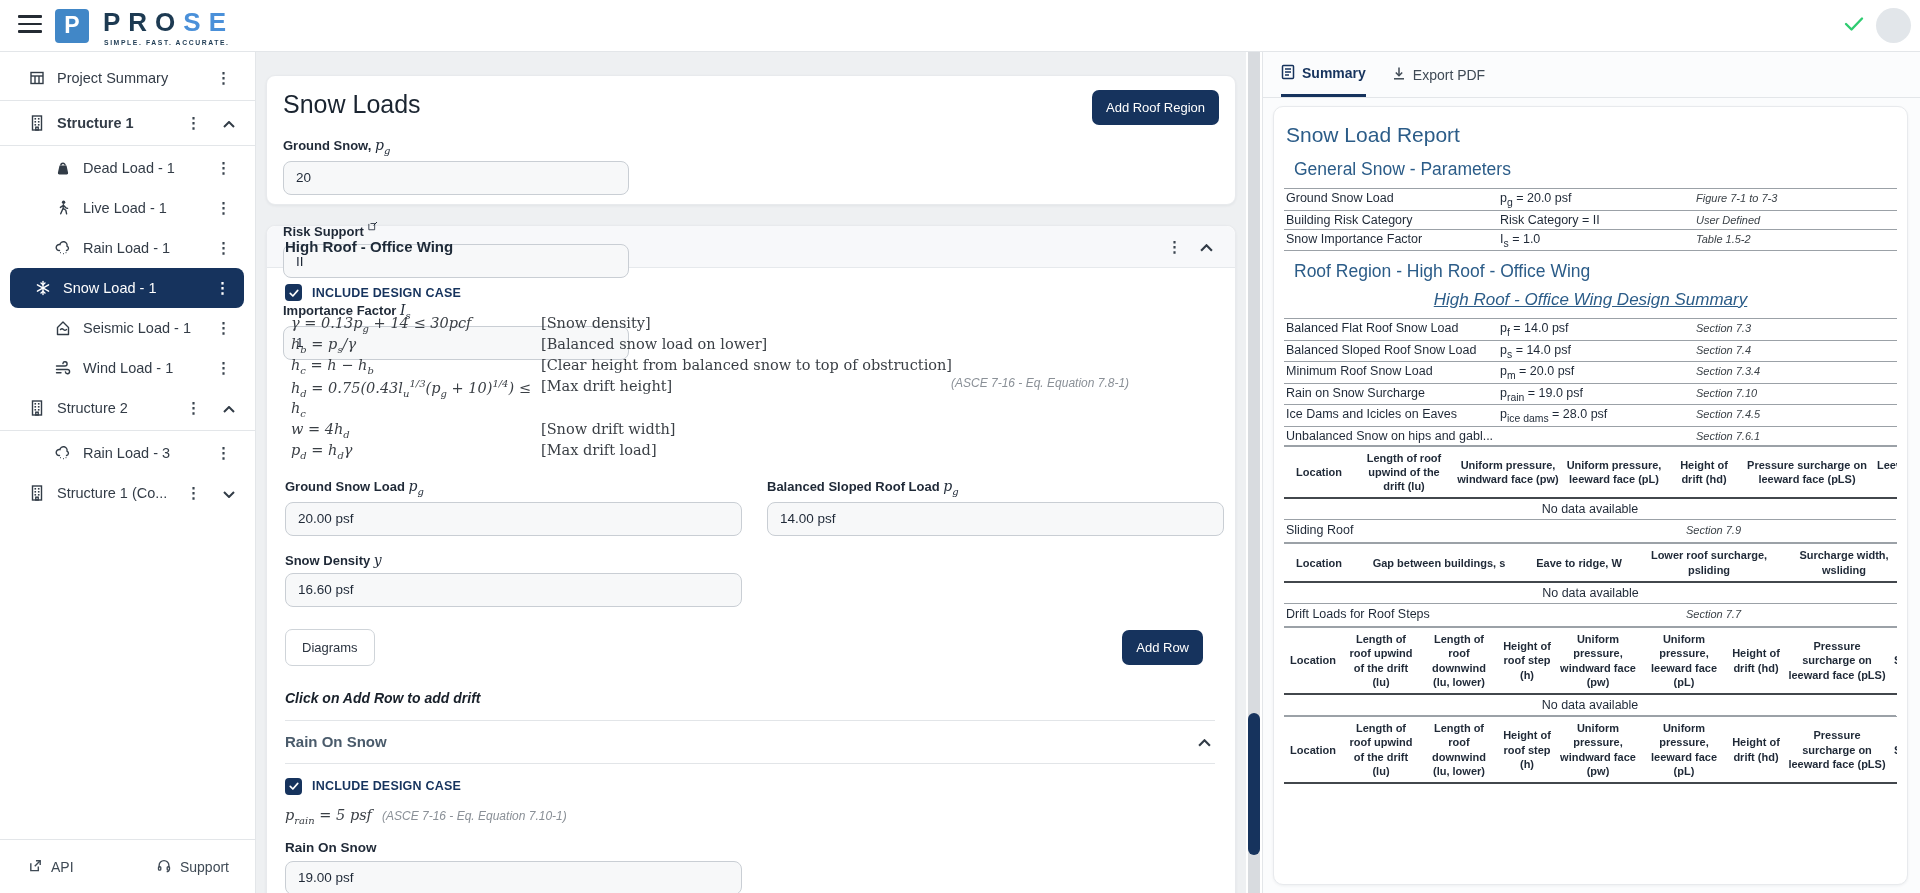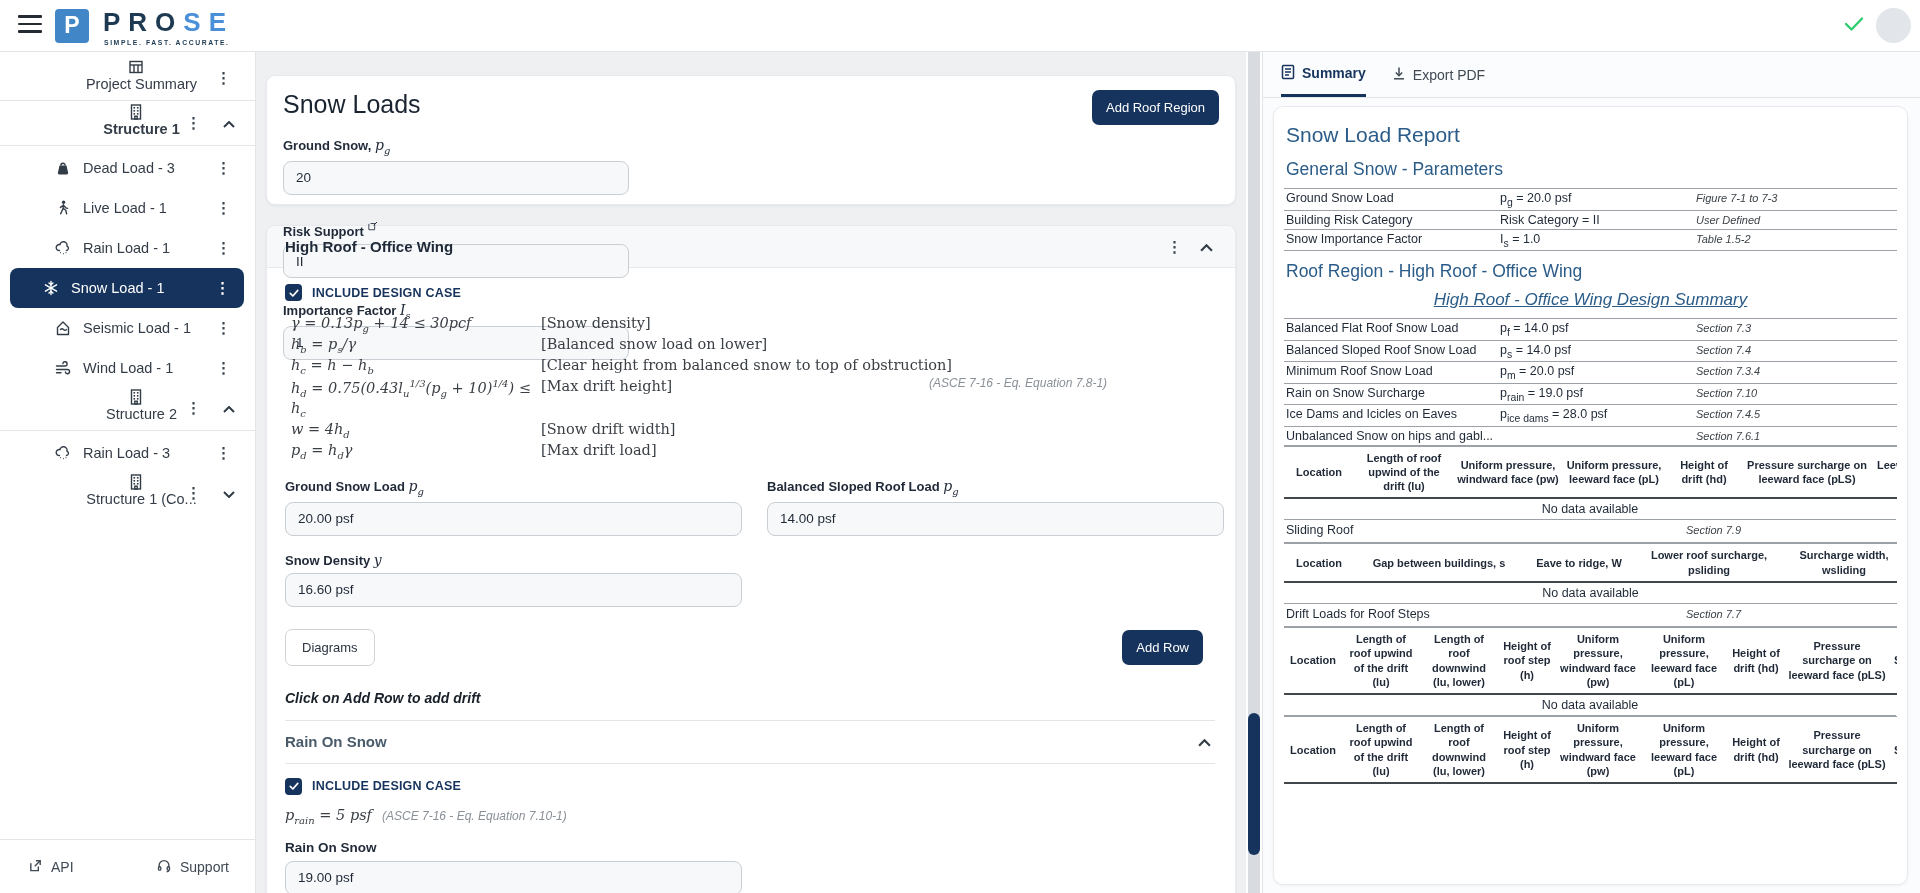--- a/index.html
+++ b/index.html
@@ -20,33 +20,33 @@
   .save-check { position:absolute; left:1843px; top:15px; }
   .avatar { position:absolute; left:1876px; top:8px; width:35px; height:35px; border-radius:50%;
     background:#e2e6ea; }
 
   
   .sidebar { position:absolute; left:0; top:52px; width:256px; bottom:0; background:#fff;
     border-right:1px solid #e3e6e9; }
   .s-list { padding-top:6px; }
   .s-item { position:relative; height:40px; display:flex; align-items:center; cursor:pointer;
     font-size:14.5px; color:#333c47; }
-  .s-item.top { padding-left:28px;flex-direction:column; }
+  .s-item.top { padding-left:28px; }
   .s-item.child { padding-left:54px; }
   .s-item.bold { font-weight:bold; }
   .s-icon { width:18px; height:18px; margin-right:11px; flex:0 0 18px; display:inline-flex; }
   .s-icon svg { stroke:#323c47; fill:none; stroke-width:1.4; }
   .s-icon .fl { fill:#323c47; stroke:none; }
   .kebab { position:absolute; right:24px; top:50%; transform:translateY(-50%); font-size:15px;
     font-weight:bold; color:#3a444f; cursor:pointer; }
   .kebab.shift { right:54px; }
   .chev { position:absolute; right:20px; top:50%; transform:translateY(-50%); cursor:pointer; }
   .chev svg { stroke:#323c47; fill:none; stroke-width:2; }
   .s-item.selected { background:#16335d; color:#fff; border-radius:8px; margin:0 11px 0 10px;
-    padding-left:32px; }
+    padding-left:24px; }
   .s-item.selected .s-icon svg { stroke:#fff; }
   .s-item.selected .kebab { color:#fff; right:14px; }
   .s-div { height:1px; background:#e3e6e9; margin:2px 0; }
   .s-footer { position:absolute; left:0; right:0; bottom:0; height:54px; border-top:1px solid #e3e6e9;
     display:flex; align-items:center; justify-content:space-between; padding:0 26px 0 28px;
     color:#3f4a55; font-size:14px; }
   .s-footer .fitem { display:flex; align-items:center; gap:8px; cursor:pointer; }
   .s-footer svg { stroke:#3f4a55; fill:none; stroke-width:1.5; }
 
   
@@ -76,21 +76,21 @@
   .roof-body { padding:16px 20px 0 18px; }
   .chk-row { display:flex; align-items:center; gap:10px; }
   .chk { width:17px; height:17px; background:#16335d; border-radius:4px; display:inline-flex;
     align-items:center; justify-content:center; cursor:pointer; }
   .chk-label { font-size:12.5px; font-weight:bold; color:#16335d; letter-spacing:.2px; }
   .eqs { position:relative; margin:13px 0 0 6px; font-family:"DejaVu Serif", serif;
     font-size:14.5px; color:#3a3f45; line-height:1.3; }
   .eq-line { display:flex; }
   .eq-f { flex:0 0 250px; font-style:italic; }
   .eq-f sub,.eq-d sub { font-size:10px; } .eq-f sup { font-size:10px; }
-  .eq-ref { position:absolute; left:638px; top:62px; font-family:"Liberation Sans", sans-serif;
+  .eq-ref { position:absolute; left:660px; top:62px; font-family:"Liberation Sans", sans-serif;
     font-style:italic; font-size:12px; color:#8a9097; }
   .grid2 { display:flex; gap:25px; margin-top:16px; }
   .mt16 { margin-top:16px; }
   .btns-row { display:flex; justify-content:space-between; align-items:center; margin-top:22px;
     padding-right:12px; }
   .btn-ghost { background:#fff; border:1px solid #cfd4d9; border-radius:7px; color:#2b3440;
     font-size:13px; font-family:inherit; padding:10px 16px; cursor:pointer; }
   .hint { margin-top:24px; font-style:italic; font-weight:600; font-size:14px; color:#18202a; }
   .sect-head { margin-top:14px; border-top:1px solid #e2e5e8; padding:12px 4px 12px 0;
     display:flex; justify-content:space-between; align-items:center; }
@@ -115,21 +115,21 @@
     gap:26px; padding-left:18px; background:#fbfcfd; }
   .tab { display:flex; align-items:center; gap:7px; font-size:14px; cursor:pointer; }
   .tab.active { color:#16335d; font-weight:bold; border-bottom:3px solid #16335d; }
   .tab.idle { color:#3f4a55; }
   .tab svg { stroke:#16335d; fill:none; stroke-width:1.5; }
   .tab.idle svg { stroke:#3f4a55; }
   .report-card { position:absolute; left:10px; right:12px; top:54px; bottom:8px; background:#fff;
     border:1px solid #e8eaed; border-radius:10px; box-shadow:0 1px 3px rgba(20,30,50,.06);
     padding:12px 10px; overflow:hidden; }
   .r-h1 { font-size:21px; color:#2b5c88; font-weight:500; margin:4px 0 12px 2px; }
-  .r-h2 { font-size:17.5px; color:#2b5c88; font-weight:500; margin:10px 0 8px 2px; }
+  .r-h2 { font-size:17.5px; color:#2b5c88; font-weight:500; margin:10px 0 8px 10px; }
   .p-row { display:grid; grid-template-columns:214px 196px 1fr; align-items:baseline;
     border-top:1px solid #9ba1a7; padding:2px 0 2px 2px; font-size:12.5px; }
   .p-rows .p-row:last-child { border-bottom:1px solid #9ba1a7; }
   .p-ref { font-style:italic; font-size:11px; color:#3b4248; }
   .r-link { text-align:center; font-size:17px; color:#2b5c88; text-decoration:underline;
     margin:6px 0 8px; cursor:pointer;font-style:italic; }
   .wtbl-wrap { overflow:hidden; }
   table.wtbl { border-collapse:collapse; table-layout:fixed; }
   table.wtbl th { font-size:11px; font-weight:bold; text-align:center; vertical-align:middle;
     line-height:1.3; padding:4px 3px; border-top:1px solid #9ba1a7; border-bottom:2px solid #42474c; }
@@ -194,21 +194,21 @@
           </svg></span>
     </div>
     <div class="s-div"></div>
     <div class="s-item child">
       <span class="s-icon">
           <svg width="18" height="18" viewBox="0 0 18 18">
             <path d="M6.8 6.5a2.2 2.2 0 0 1 4.4 0"></path>
             <path class="fl" d="M5.5 6.5h7l1.6 7.2a1.5 1.5 0 0 1-1.5 1.8H5.4a1.5 1.5 0 0 1-1.5-1.8z"></path>
           </svg>
         </span>
-      <span>Dead Load - 3</span>
+      <span>Dead Load - 1</span>
       <span class="kebab">⋮</span>
     </div>
     <div class="s-item child">
       <span class="s-icon">
           <svg width="18" height="18" viewBox="0 0 18 18">
             <circle class="fl" cx="9.6" cy="3.2" r="1.7"></circle>
             <path d="M9.4 5.6l-.3 3.6-2.4 5.6M9.1 9.2l2.7 2 .8 3.6M6.4 8.4l3-2.2 2.4 2.6 1.8.6" stroke-linecap="round" stroke-linejoin="round"></path>
           </svg>
         </span>
       <span>Live Load - 1</span>

